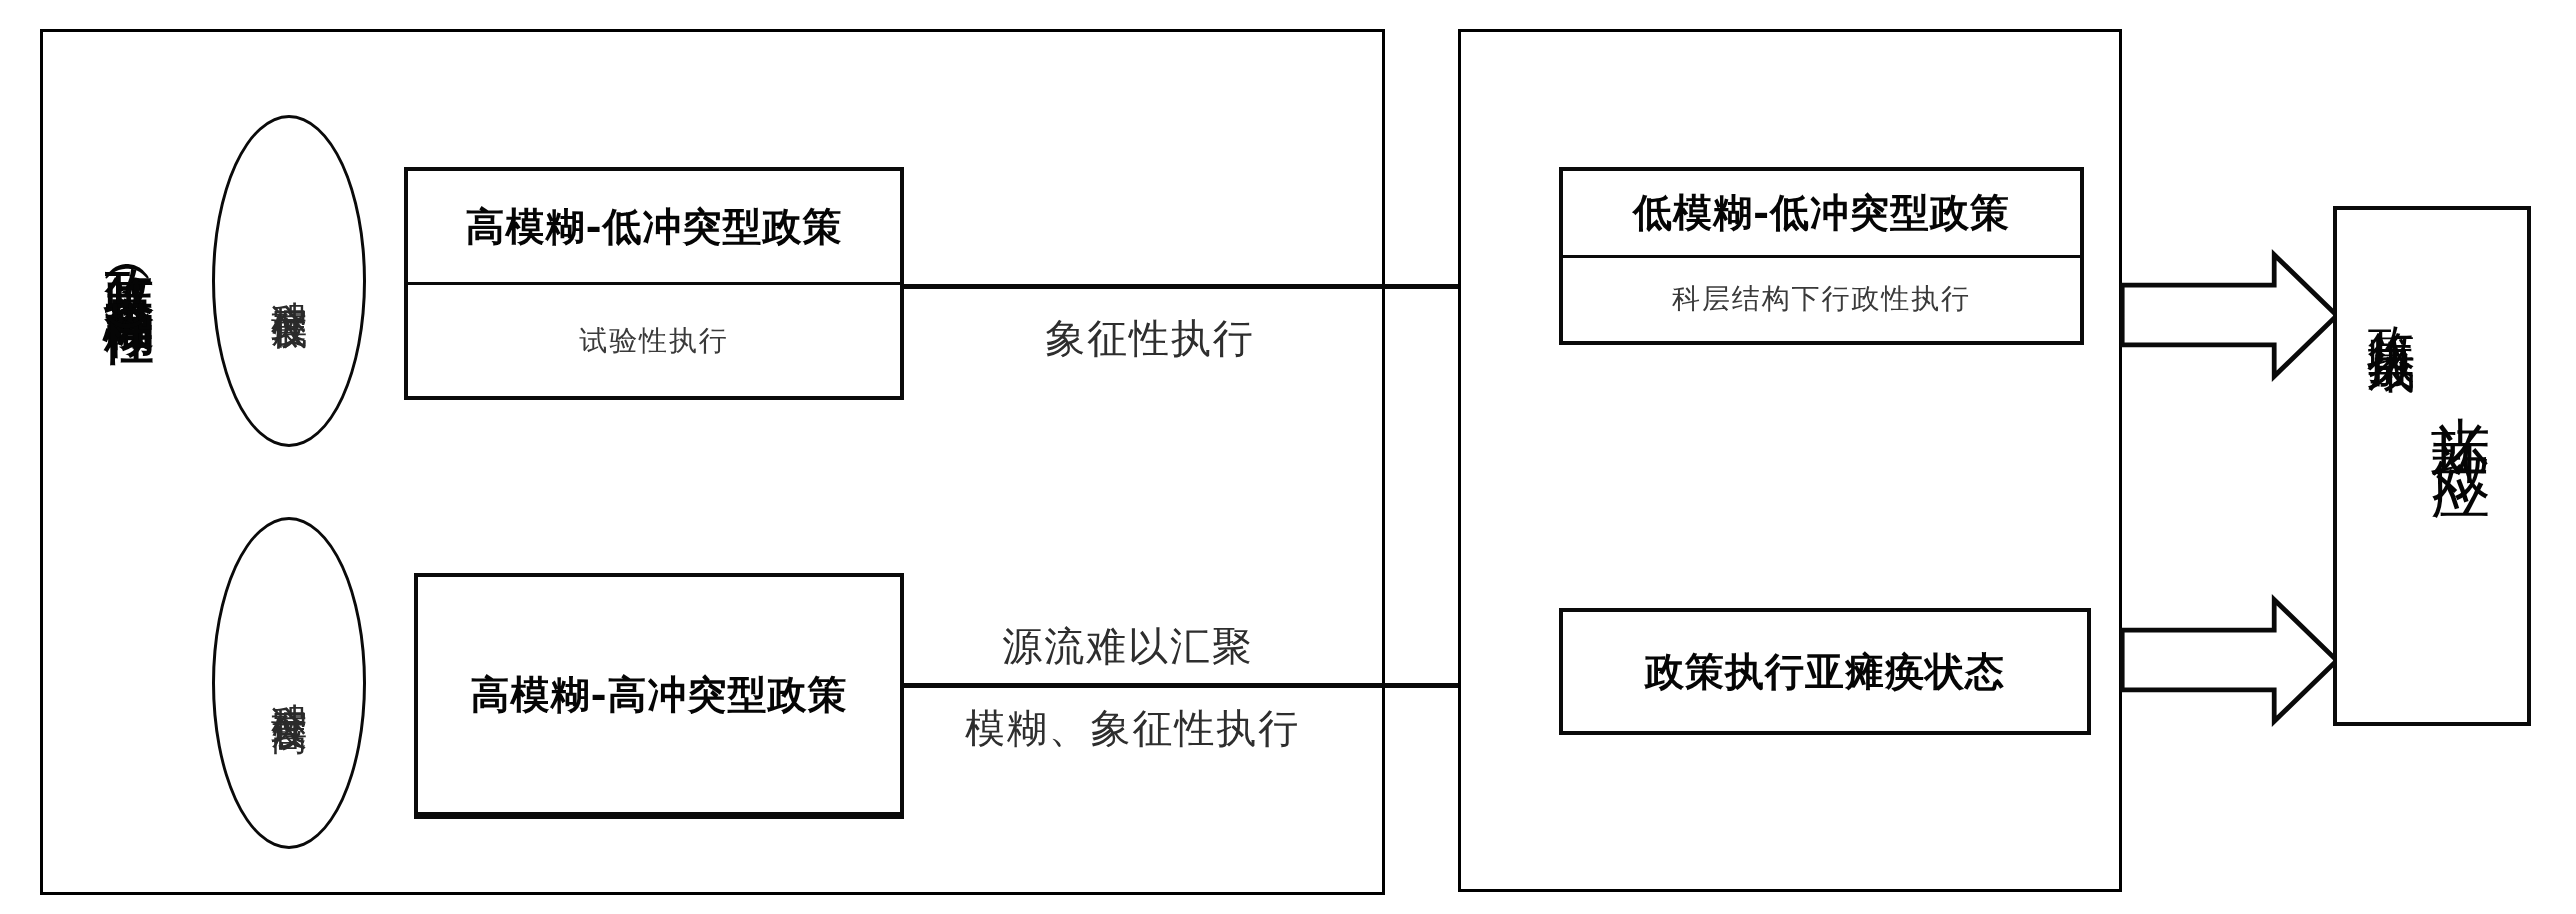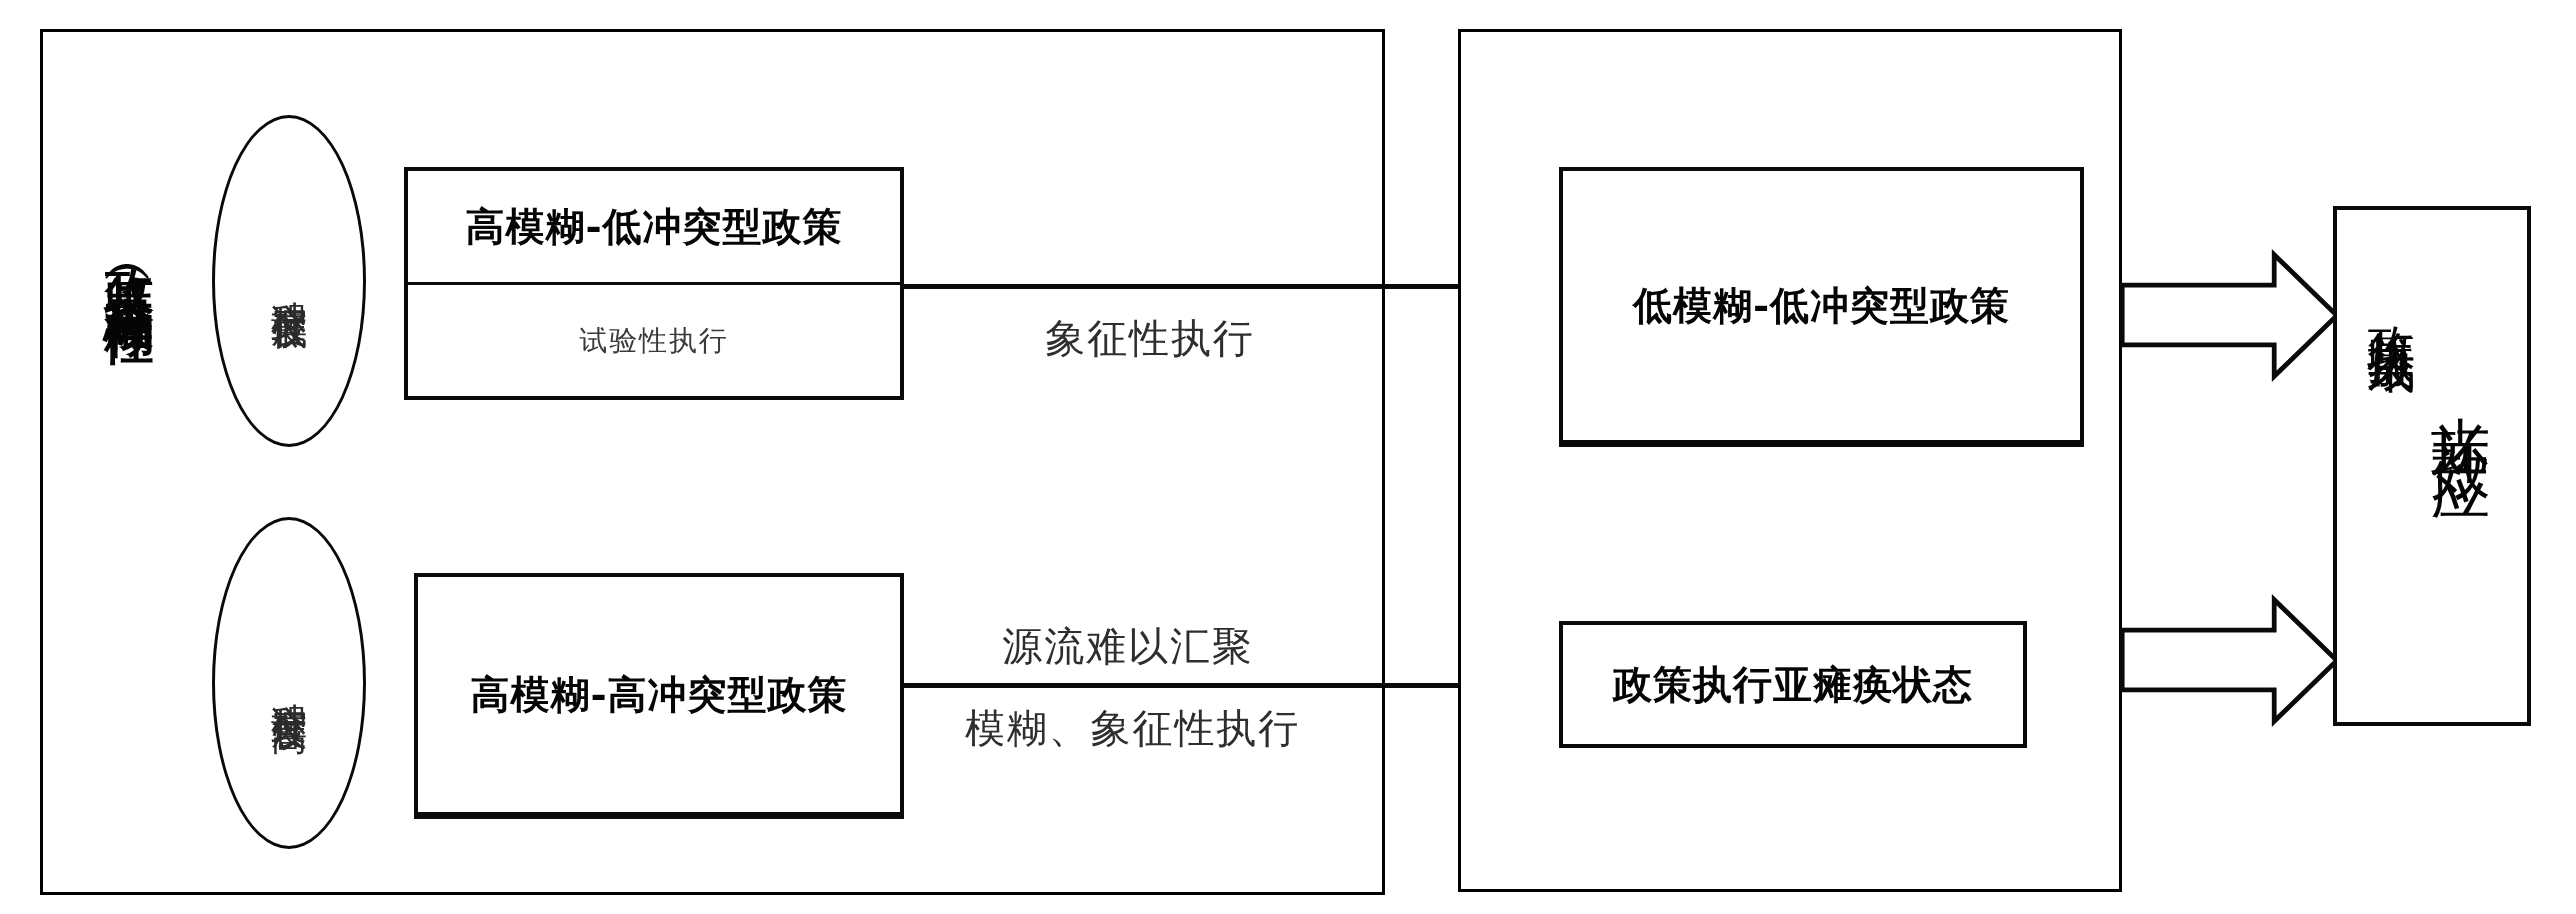--- a/index.html
+++ b/index.html
@@ -60,27 +60,30 @@
   <div class="abs arrow-head" style="left:1515px;top:265px;"></div>
   <div class="abs flow-label" style="left:955px;top:311px;width:390px;">象征性执行</div>
 
   <div class="abs arrow-shaft" style="left:904px;top:683px;width:614px;"></div>
   <div class="abs arrow-head" style="left:1515px;top:664px;"></div>
   <div class="abs flow-label" style="left:914px;top:619px;width:428px;">源流难以汇聚</div>
   <div class="abs flow-label" style="left:885px;top:701px;width:495px;">模糊、象征性执行</div>
 
   <div class="abs panel" style="left:1458px;top:28.5px;width:664px;height:863px;"></div>
 
-  <div class="abs cellbox" style="left:1559px;top:167px;width:525px;height:280px;">
+  <div class="abs cellbox" style="left:1559px;top:167px;width:525px;height:178px;">
     <div class="cell divided">
       <span class="box-title">低模糊-低冲突型政策</span>
     </div>
+    <div class="cell">
+      <span class="box-sub">科层结构下行政性执行</span>
+    </div>
   </div>
 
-  <div class="abs cellbox" style="left:1559px;top:621px;width:468px;height:127px;justify-content:center;">
+  <div class="abs cellbox" style="left:1559px;top:608px;width:532px;height:127px;justify-content:center;">
     <div class="cell">
       <span class="box-title">政策执行亚瘫痪状态</span>
     </div>
   </div>
 
   <svg class="abs" style="left:2118px;top:249px;" width="225" height="133" viewBox="0 0 236 140">
     <polygon points="4,38 164,38 164,6 230,70 164,134 164,101 4,101" fill="#ffffff" stroke="#0a0a0a" stroke-width="5"></polygon>
   </svg>
   <svg class="abs" style="left:2118px;top:594px;" width="225" height="133" viewBox="0 0 236 140">
     <polygon points="4,38 164,38 164,6 230,70 164,134 164,101 4,101" fill="#ffffff" stroke="#0a0a0a" stroke-width="5"></polygon>

